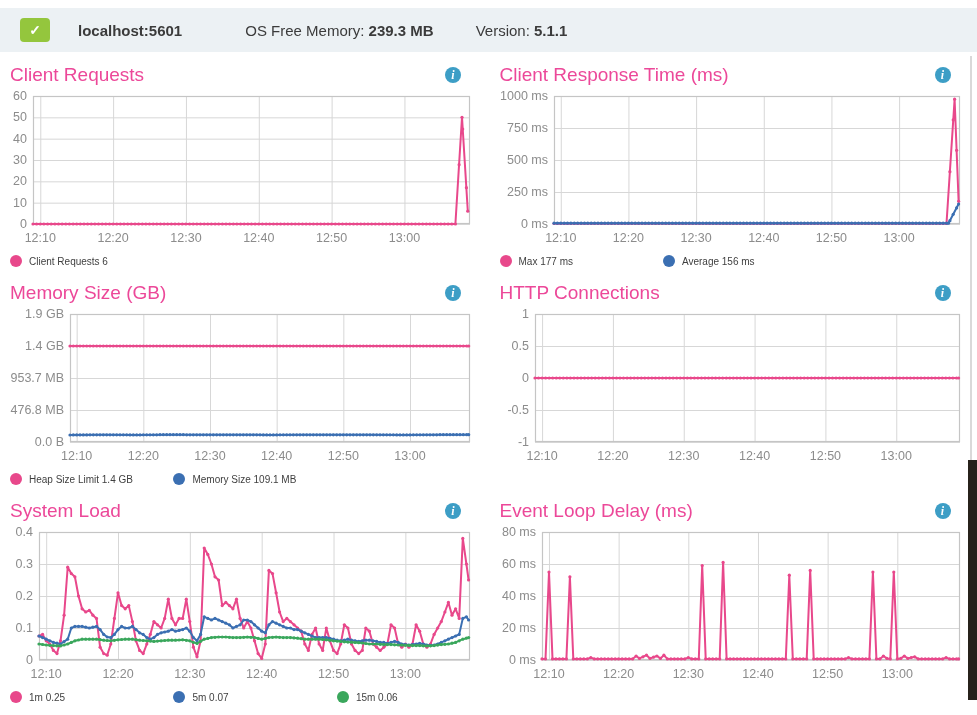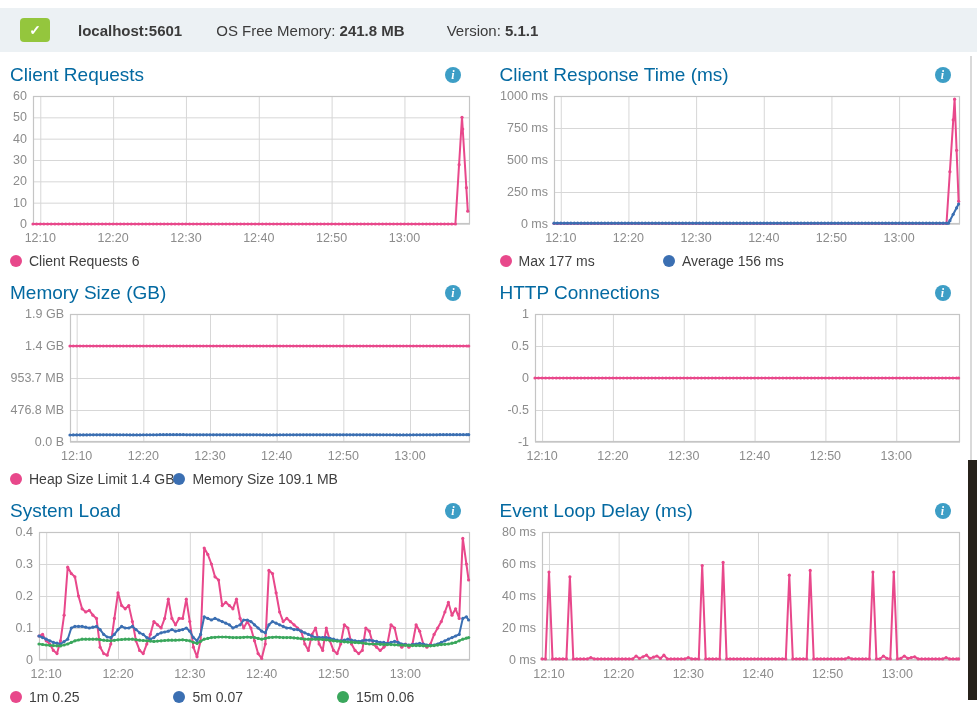--- a/index.html
+++ b/index.html
@@ -11,60 +11,60 @@
   
   .status-bar {
     margin-top:8px; height:44px; background:#ecf1f4;
     display:flex; align-items:center; padding:0 20px;
   }
   .ok-badge {
     width:30px; height:24px; border-radius:4px; background:#94c63d;
     color:#fff; display:flex; align-items:center; justify-content:center;
     font-size:14px; font-weight:bold; margin-right:28px;
   }
-  .host { font-weight:bold; font-size:15px; color:#3b3b3b; margin-right:34px; }
+  .host { font-weight:bold; font-size:15px; color:#3b3b3b; margin-right:63px; }
   .metric { font-size:15px; color:#3b3b3b; margin-right:42px; }
   .metric b { font-weight:bold; }
   
   .charts-grid {
     display:grid; grid-template-columns:1fr 1fr; column-gap:18px;
     padding:8px 8px 0 8px;
   }
   .chart { width:471px; }
   .chart-header { display:flex; justify-content:space-between; align-items:center; height:30px; padding:0 2px; }
-  .chart-title { font-size:19px; font-weight:400; color:#0369a1; margin:0; }
+  .chart-title { font-size:19px; font-weight:400; color:#ec4899; margin:0; }
   .info-icon {
     width:16px; height:16px; border-radius:50%; background:#3d9ec6; color:#fff;
     display:flex; align-items:center; justify-content:center;
     font-family:"Liberation Serif", serif; font-style:italic; font-weight:bold;
     font-size:12px; line-height:1; margin-right:16px; cursor:pointer;
   }
   .chart svg { display:block; }
   .legend { display:flex; align-items:center; padding:4px 2px 8px 2px; height:30px; }
   .legend-item { display:flex; align-items:center; width:35%; }
   .legend-item:last-child { width:auto; }
   .legend-dot { width:12px; height:12px; border-radius:50%; margin-right:7px; flex:none; }
-  .legend-label { font-size:14px; color:#3f3f3f; white-space:nowrap; }
+  .legend-label { font-size:10px; color:#3f3f3f; white-space:nowrap; }
   
   text.tick { font-family:"Liberation Sans", sans-serif; font-size:12.5px; fill:#8c8c8c; }
   
   .edge-line { position:absolute; top:56px; right:5px; width:2px; height:404px; background:#d9d9d9; }
   .edge-dark { position:absolute; top:460px; right:0; width:9px; height:240px; background:#27221b; }
 </style>
 </head>
 <body>
 
 <div class="status-bar">
   <span class="ok-badge">
     <span>✓</span>
   </span>
   <span class="host">localhost:5601</span>
   <span class="metric">
     <span>OS Free Memory:</span>
-    <b>241.8 MB</b>
+    <b>239.3 MB</b>
   </span>
   <span class="metric">
     <span>Version:</span>
     <b>5.1.1</b>
   </span>
 </div>
 
 <div id="charts" class="charts-grid">
     <div class="chart">
       <div class="chart-header">

